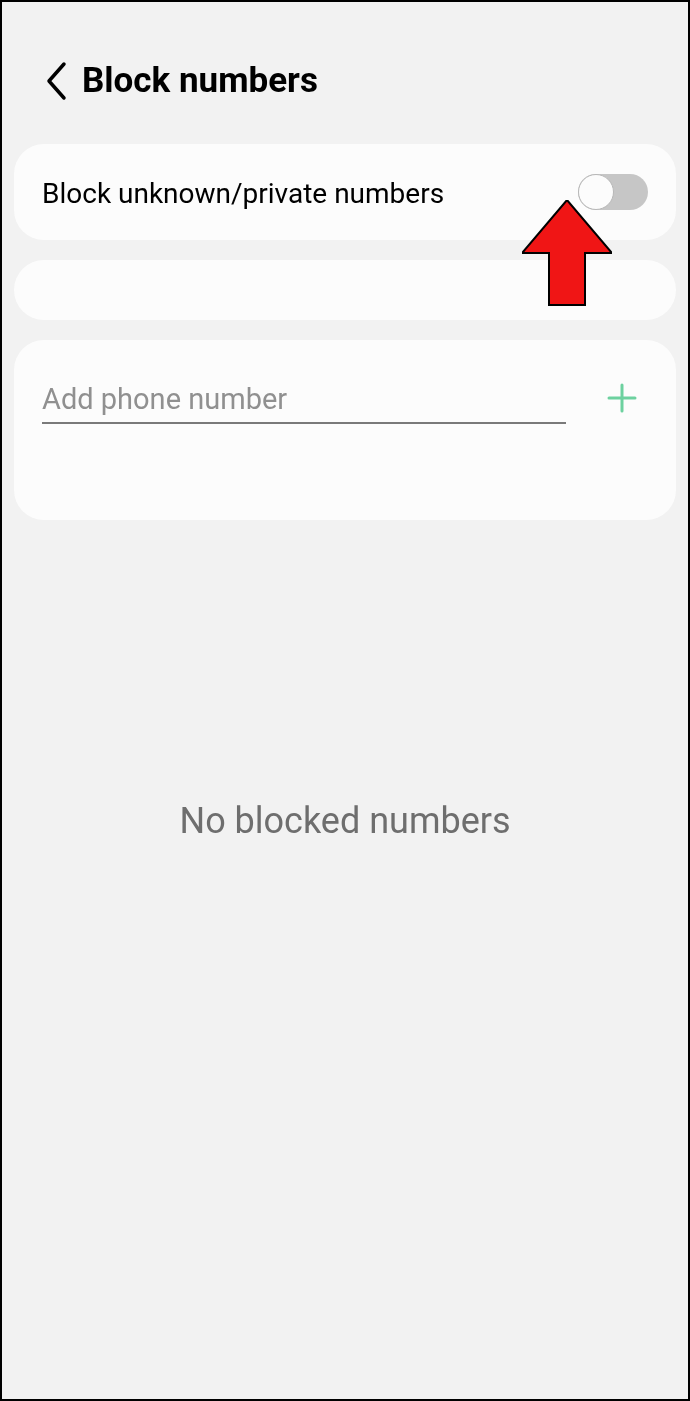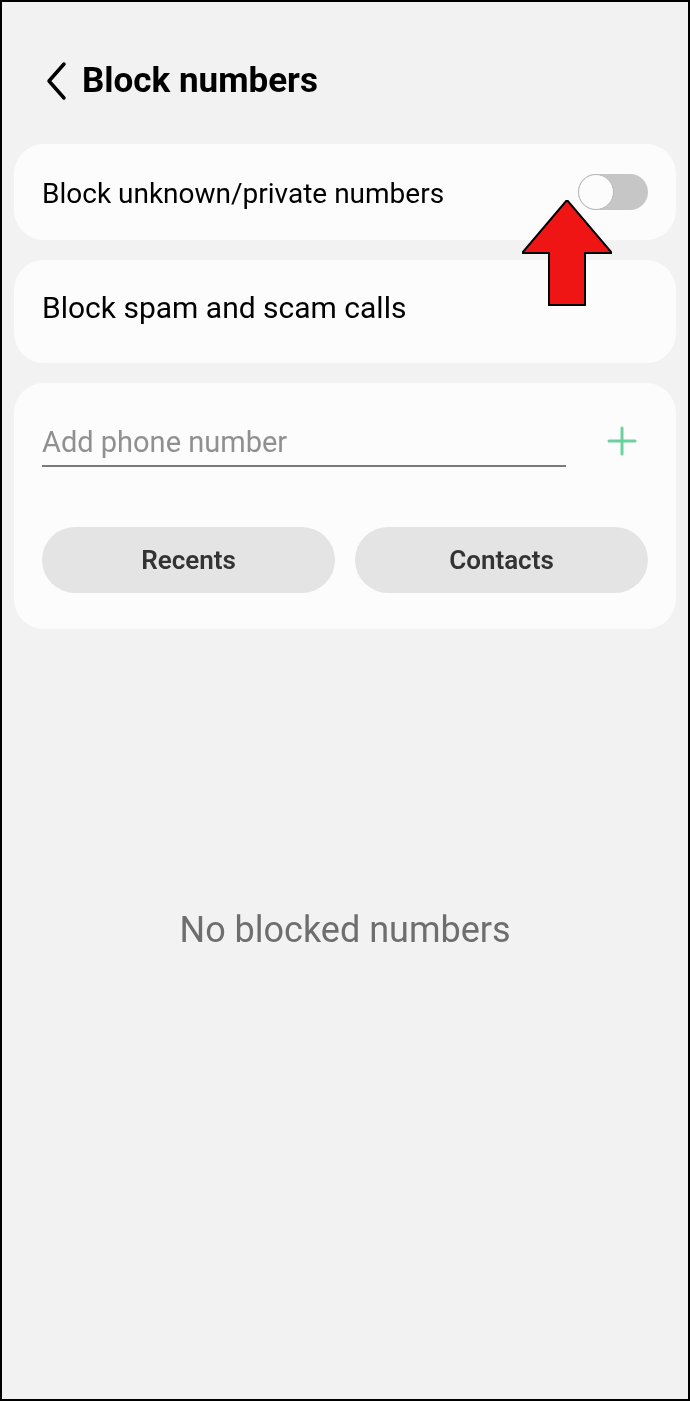--- a/index.html
+++ b/index.html
@@ -180,37 +180,32 @@
 <div class="card card-first">
   <div class="toggle-row">
     <span class="toggle-label">Block unknown/private numbers</span>
     <div class="toggle-switch">
       <div class="toggle-knob"></div>
     </div>
   </div>
 </div>
 
 <div class="card">
-  <div class="spam-title">Block spam and scam calls</div>
 </div>
 
 <div class="card add-section">
   <div class="add-row">
     <div class="input-wrapper">
       <input class="add-input" type="text" placeholder="Add phone number" style="">
     </div>
     <div>
       <svg class="plus-icon" viewBox="0 0 32 32">
         <path d="M 16 3 L 16 29 M 3 16 L 29 16" stroke="#6dd19f" stroke-width="3" stroke-linecap="round"></path>
       </svg>
     </div>
   </div>
-  <div class="button-row">
-    <button class="pill-button">Recents</button>
-    <button class="pill-button">Contacts</button>
-  </div>
 </div>
 
 <div class="empty-state">No blocked numbers</div>
 
 <svg class="red-arrow" viewBox="0 0 90 110">
   <path d="M 45 0 L 90 53 L 63 53 L 63 105 L 27 105 L 27 53 L 0 53 Z" fill="#f01515" stroke="#000" stroke-width="2"></path>
 </svg>
 
 </body></html>

